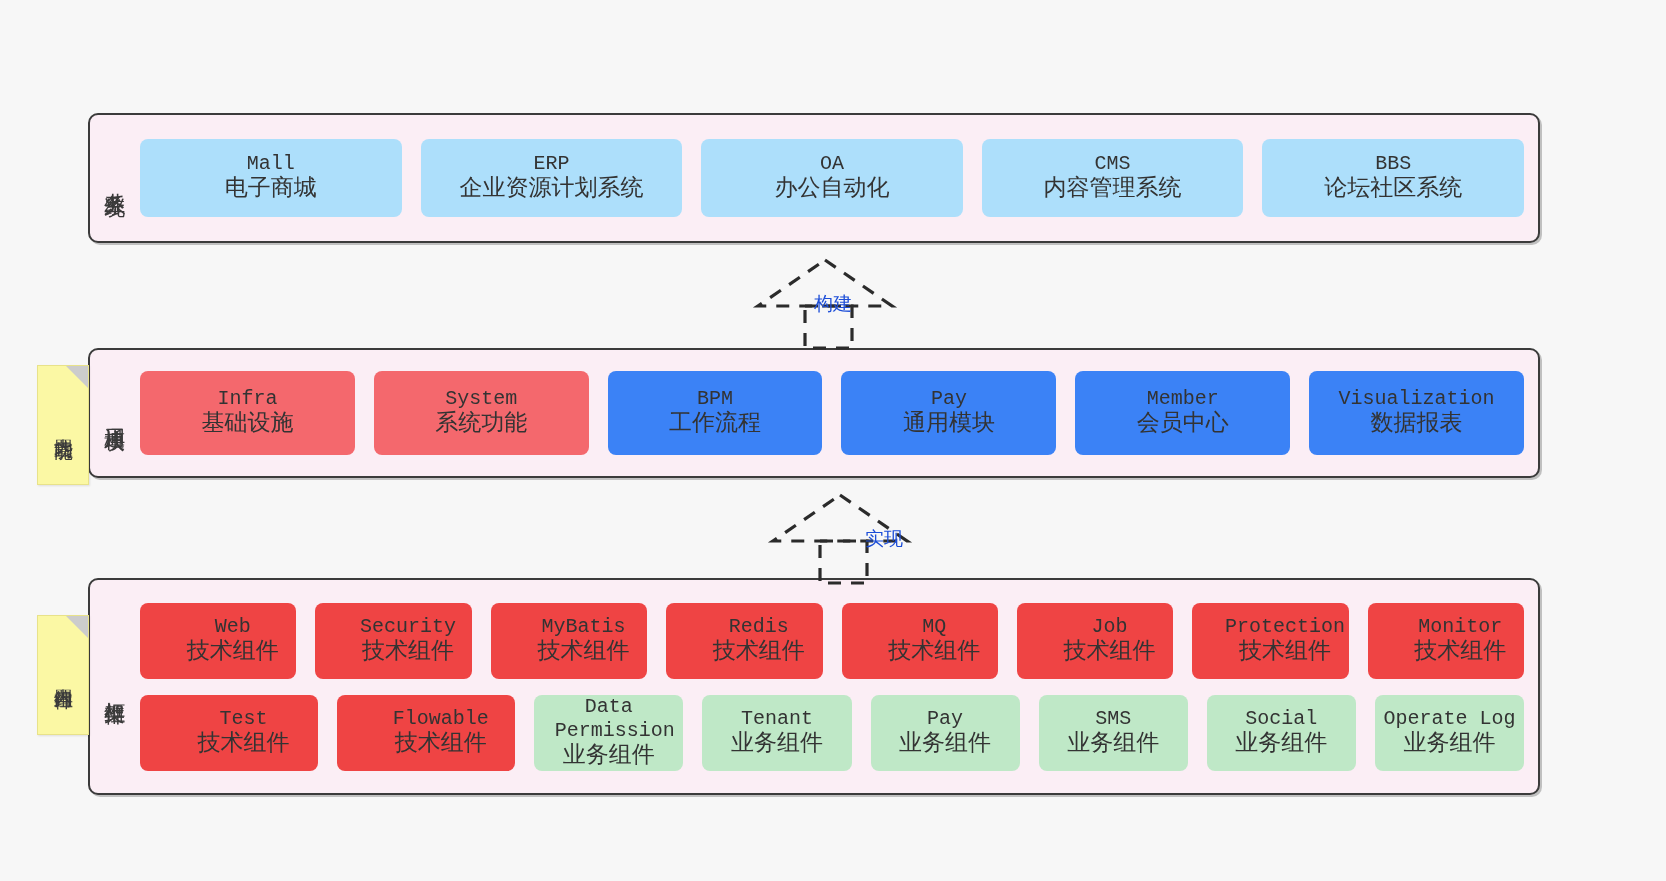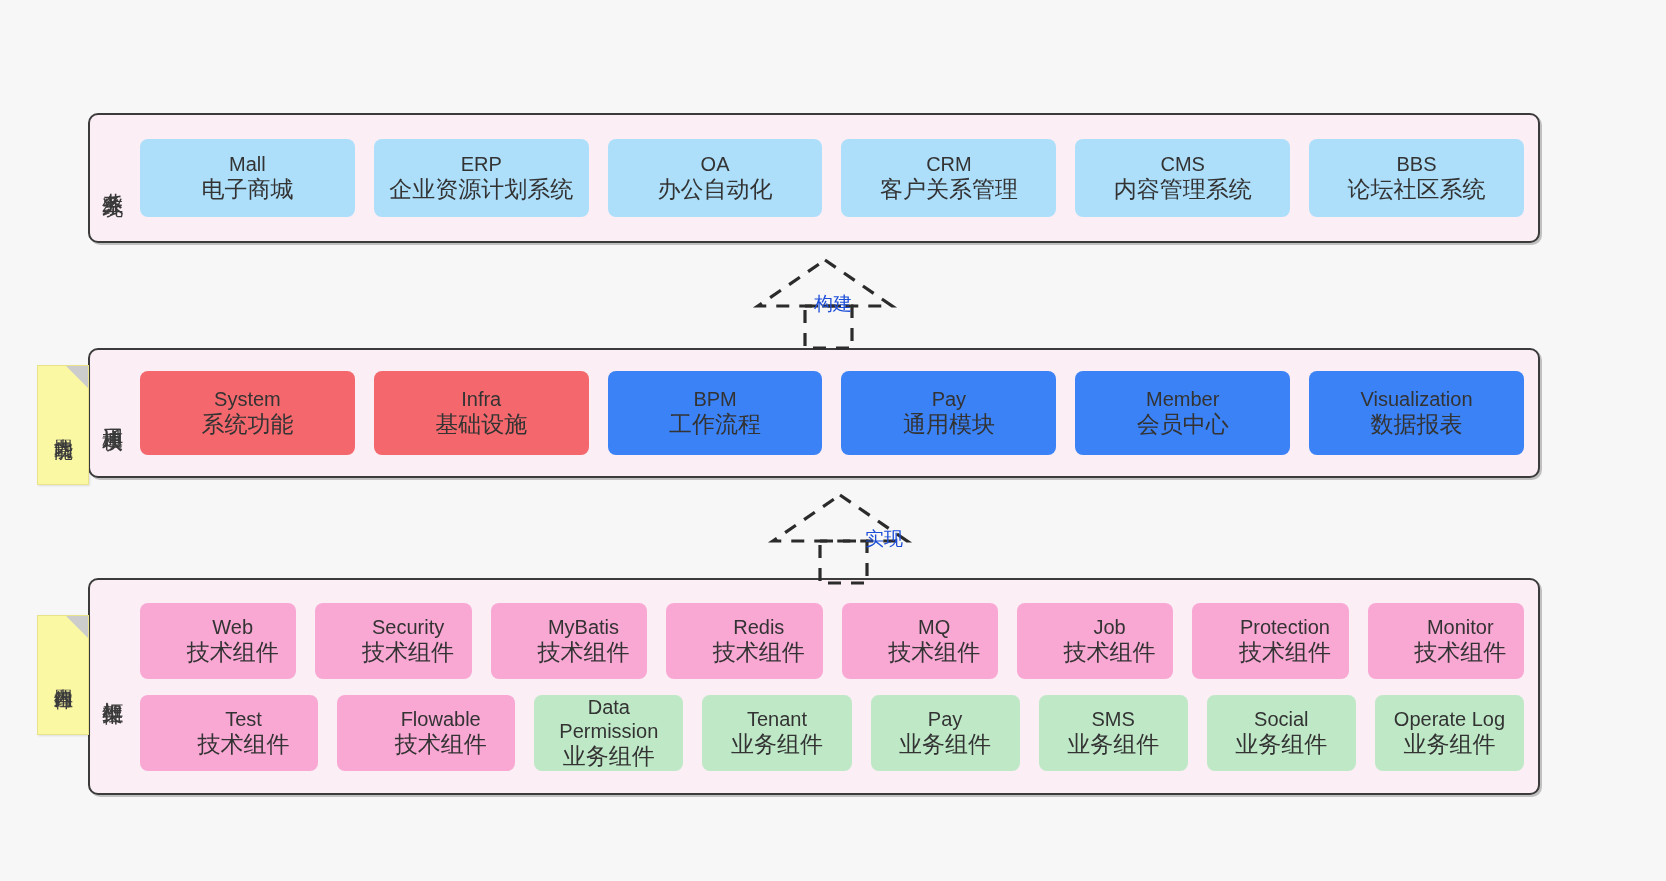--- a/index.html
+++ b/index.html
@@ -24,20 +24,21 @@
   
   .layer {
     position: absolute;
     box-sizing: border-box;
     background: #fbeef5;
     border: 2px solid #3b3b3b;
     border-radius: 10px;
     box-shadow: 2px 2px 0 rgba(0,0,0,0.22);
     display: flex;
     align-items: stretch;
+    font-family: Liberation Mono, monospace;
   }
   .layer-label {
     flex: 0 0 auto;
     width: 46px;
     display: flex;
     align-items: center;
     justify-content: center;
     font-size: 21px;
     line-height: 1.12;
     letter-spacing: 1px;
@@ -73,21 +74,21 @@
     text-align: center;
     line-height: 1.2;
     color: #333333;
   }
   .card .t1 { font-size: 20px; }
   .card .t2 { font-size: 23px; }
 
   .card-biz   { background: #addffb; height: 78px; }
   .card-core-strong { background: #f4686d; height: 84px; }
   .card-core-soft   { background: #3b82f6; height: 84px; }
-  .card-tech  { background: #f9a8d4; height: 76px; padding-left: 29px; }
+  .card-tech  { background: #ef4444; height: 76px; padding-left: 29px; }
   .card-bizc  { background: #bfe8c7; height: 76px; }
 
   
   .note {
     position: absolute;
     box-sizing: border-box;
     background: #fbf8a4;
     border: 1px solid #e8e28a;
     display: flex;
     align-items: center;
@@ -140,24 +141,20 @@
         </div>
         <div class="card card-biz">
           <span class="t1">ERP</span>
           <span class="t2">企业资源计划系统</span>
         </div>
         <div class="card card-biz">
           <span class="t1">OA</span>
           <span class="t2">办公自动化</span>
         </div>
         <div class="card card-biz">
-          <span class="t1">CRM</span>
-          <span class="t2">客户关系管理</span>
-        </div>
-        <div class="card card-biz">
           <span class="t1">CMS</span>
           <span class="t2">内容管理系统</span>
         </div>
         <div class="card card-biz">
           <span class="t1">BBS</span>
           <span class="t2">论坛社区系统</span>
         </div>
       </div>
     </div>
   </div>
@@ -166,26 +163,26 @@
     <polygon points="75,2 142,48 8,48" fill="none" stroke="#2b2b2b" stroke-width="3.2" stroke-dasharray="13 10" stroke-linecap="butt"></polygon>
     <rect x="55" y="48" width="47" height="42" fill="none" stroke="#2b2b2b" stroke-width="3.2" stroke-dasharray="13 10"></rect>
   </svg>
   <div class="arrow-label" style="left:814px; top:291px;">构建</div>
 
   <div class="layer" id="layer-common" style="left:88px; top:348px; width:1452px; height:130px;">
     <div class="layer-label">通用模块</div>
     <div class="layer-body">
       <div class="row">
         <div class="card card-core-strong">
+          <span class="t1">Infra</span>
+          <span class="t2">基础设施</span>
+        </div>
+        <div class="card card-core-strong">
           <span class="t1">System</span>
           <span class="t2">系统功能</span>
-        </div>
-        <div class="card card-core-strong">
-          <span class="t1">Infra</span>
-          <span class="t2">基础设施</span>
         </div>
         <div class="card card-core-soft">
           <span class="t1">BPM</span>
           <span class="t2">工作流程</span>
         </div>
         <div class="card card-core-soft">
           <span class="t1">Pay</span>
           <span class="t2">通用模块</span>
         </div>
         <div class="card card-core-soft">

